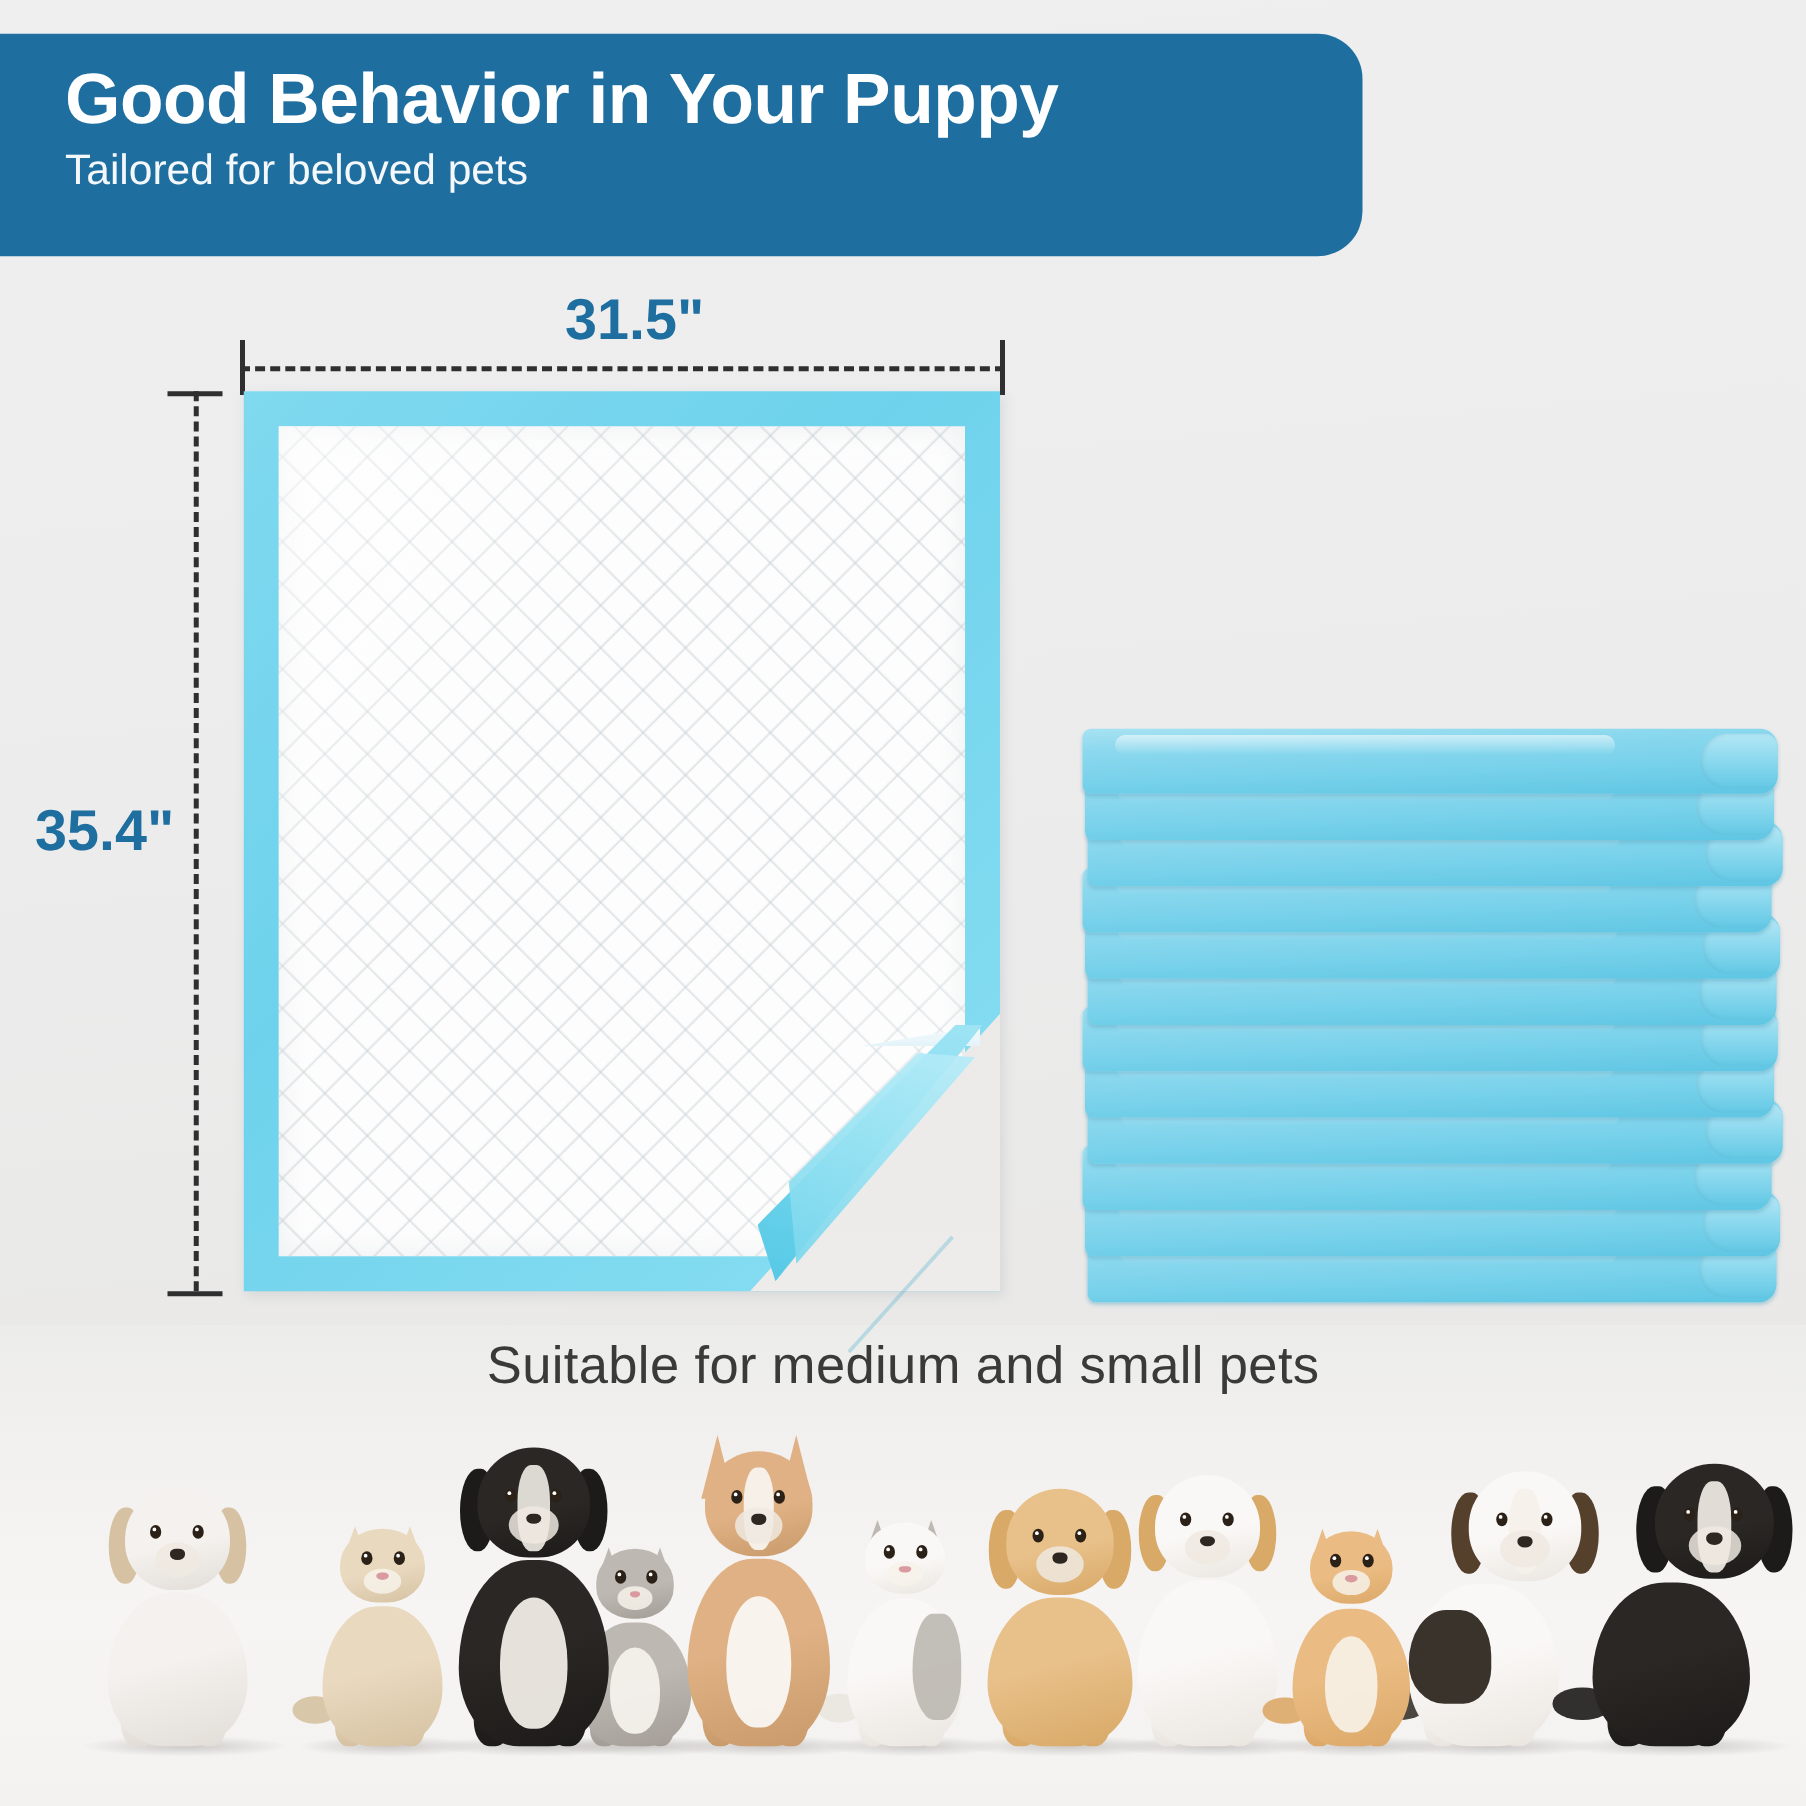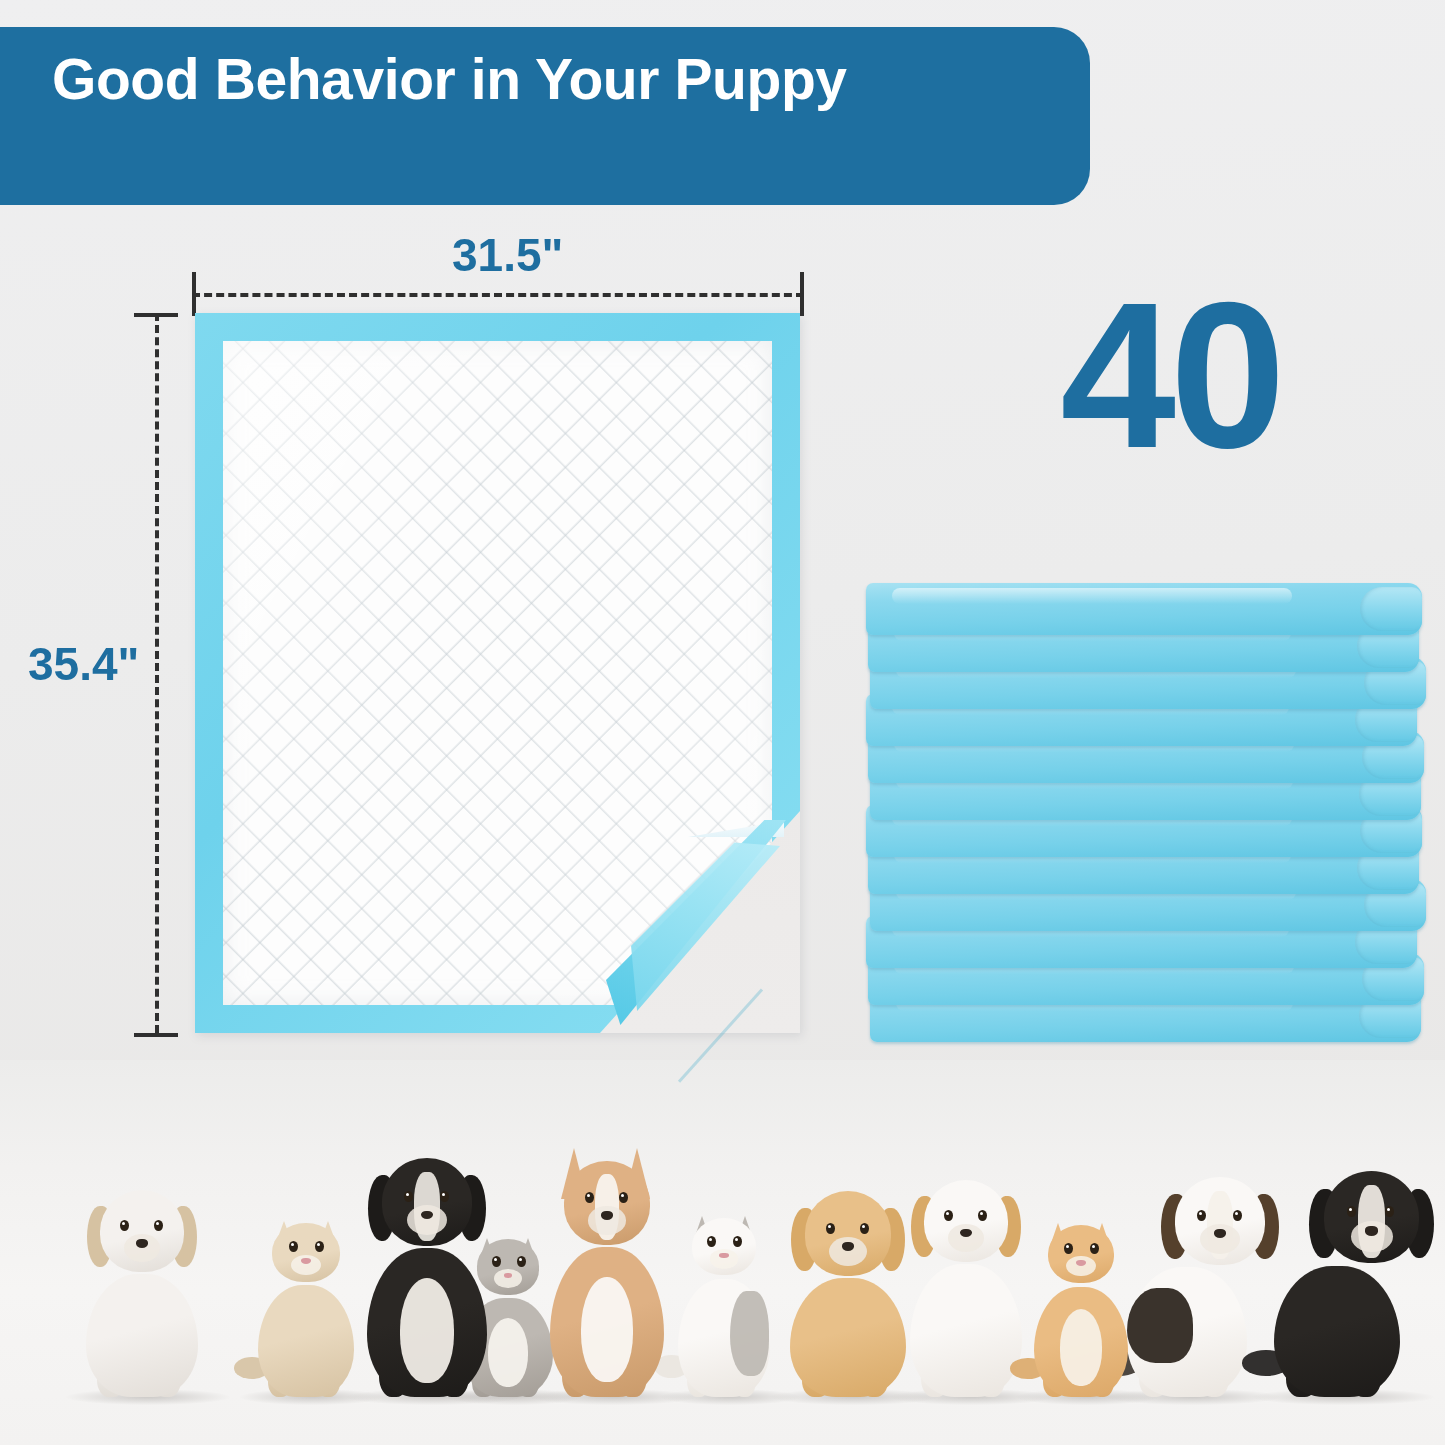--- a/index.html
+++ b/index.html
@@ -231,20 +231,21 @@
 </head>
 <body>
 
 <div id="stage">
 
   <div class="bg-upper"></div>
   <div class="bg-lower"></div>
 
   <div class="banner">
     <div class="banner-title">Good Behavior in Your Puppy</div>
+    <div class="banner-sub">Tailored for beloved pets</div>
   </div>
 
   <div class="dim-label" id="dim-w-label">31.5"</div>
   <div class="dim-label" id="dim-h-label">35.4"</div>
 
   <div class="dash-h" id="dim-w-line"></div>
   <div class="tick-v" id="dim-w-tick-l"></div>
   <div class="tick-v" id="dim-w-tick-r"></div>
 
   <div class="dash-v" id="dim-h-line"></div>
@@ -255,39 +256,39 @@
     <div class="pad-inner"></div>
     <div class="pad-sheen"></div>
     <div class="pad-fold-mask"></div>
     <div class="pad-fold-white"></div>
     <div class="pad-fold-flap"></div>
     <div class="pad-fold-face"></div>
     <div class="pad-fold-crease"></div>
   </div>
 
   <div class="count-block">
-    <div class="count-number">40</div>
   </div>
 
   <div class="stack" id="pad-stack">
       <div class="sheet" style="top: 0px; z-index: 12; left: -2px; width: 556px;"></div>
       <div class="sheet" style="top: 37px; z-index: 11; left: 0px; width: 551px;"></div>
       <div class="sheet" style="top: 74px; z-index: 10; left: 2px; width: 556px;"></div>
       <div class="sheet" style="top: 111px; z-index: 9; left: -2px; width: 551px;"></div>
       <div class="sheet" style="top: 148px; z-index: 8; left: 0px; width: 556px;"></div>
       <div class="sheet" style="top: 185px; z-index: 7; left: 2px; width: 551px;"></div>
       <div class="sheet" style="top: 222px; z-index: 6; left: -2px; width: 556px;"></div>
       <div class="sheet" style="top: 259px; z-index: 5; left: 0px; width: 551px;"></div>
       <div class="sheet" style="top: 296px; z-index: 4; left: 2px; width: 556px;"></div>
       <div class="sheet" style="top: 333px; z-index: 3; left: -2px; width: 551px;"></div>
       <div class="sheet" style="top: 370px; z-index: 2; left: 0px; width: 556px;"></div>
       <div class="sheet" style="top: 407px; z-index: 1; left: 2px; width: 551px;"></div>
     </div>
   <div class="stack-shadow"></div>
 
+  <div class="bottom-caption">Suitable for medium and small pets</div>
 
   <div class="pets" id="pets-row">
       <div class="pet-shadow" style="left: 66px; width: 164px;"></div>
       <div class="pet" style="left: 72px; width: 140px; height: 198px; z-index: 3;">
         <div class="leg" style="left:25.2px;width:28px;height:39.6px;background:linear-gradient(180deg,#f4f1ee,#e2ddd7);"></div>
         <div class="leg" style="left:81.19999999999999px;width:28px;height:39.6px;background:linear-gradient(180deg,#f4f1ee,#e2ddd7);"></div>
         <div class="body" style="left:14px;width:112px;height:122.76px;background:linear-gradient(165deg,#f4f1ee 0%,#f4f1ee 45%,#e2ddd7 100%);"></div>
         <div class="ear" style="left:14.56px;bottom:129.6792px;width:25.2px;height:60.916799999999995px;border-radius:54% 40% 46% 52%;background:#d6c2a2;"></div>
         <div class="ear" style="left:100.24px;bottom:129.6792px;width:25.2px;height:60.916799999999995px;border-radius:40% 54% 52% 46%;background:#d6c2a2;"></div>
         <div class="head" style="left:28px;bottom:124.74000000000001px;width:84px;height:82.32px;background:linear-gradient(168deg,#f4f1ee 0%,#f4f1ee 55%,#e2ddd7 100%);"></div>

